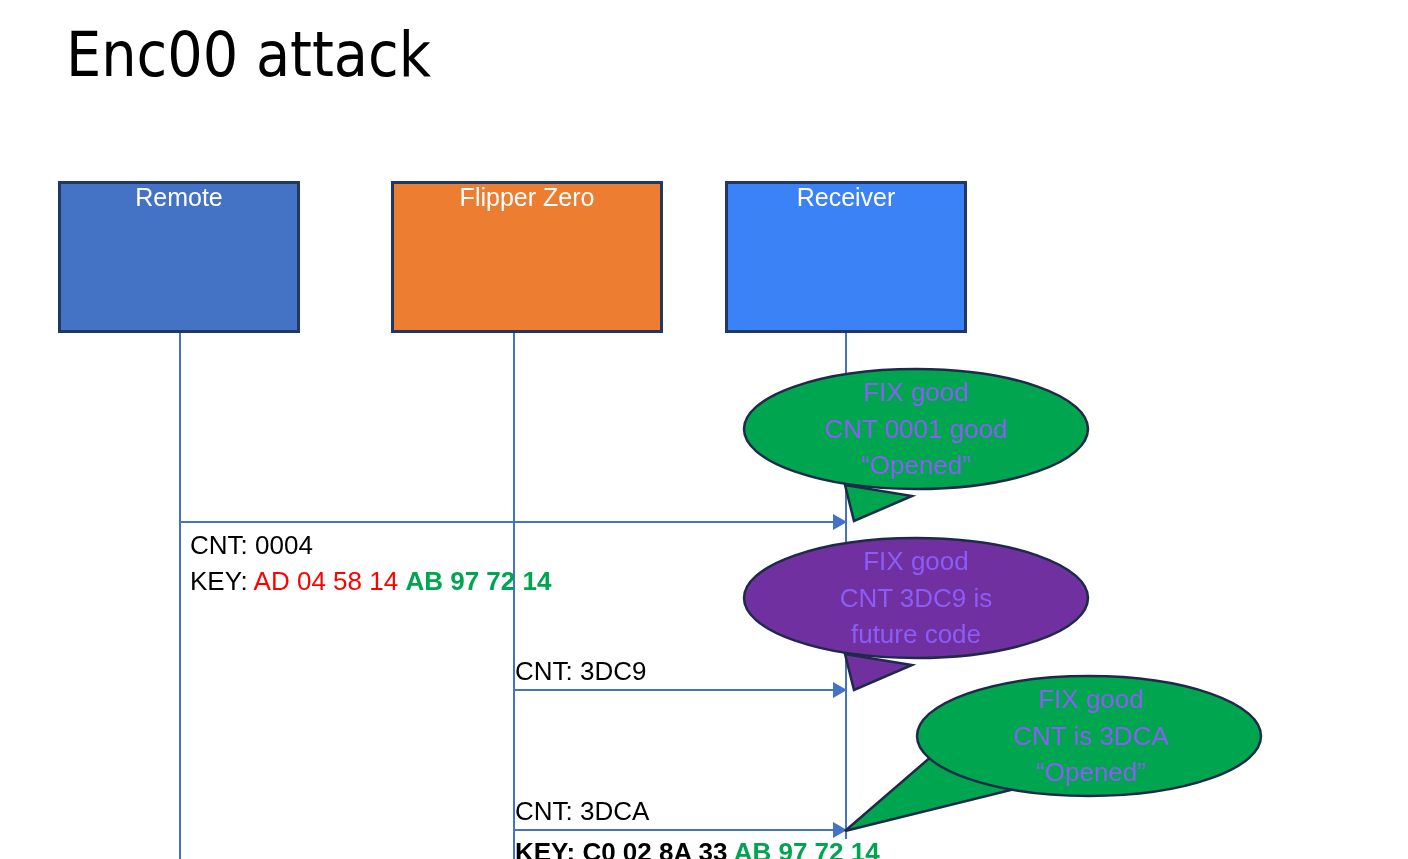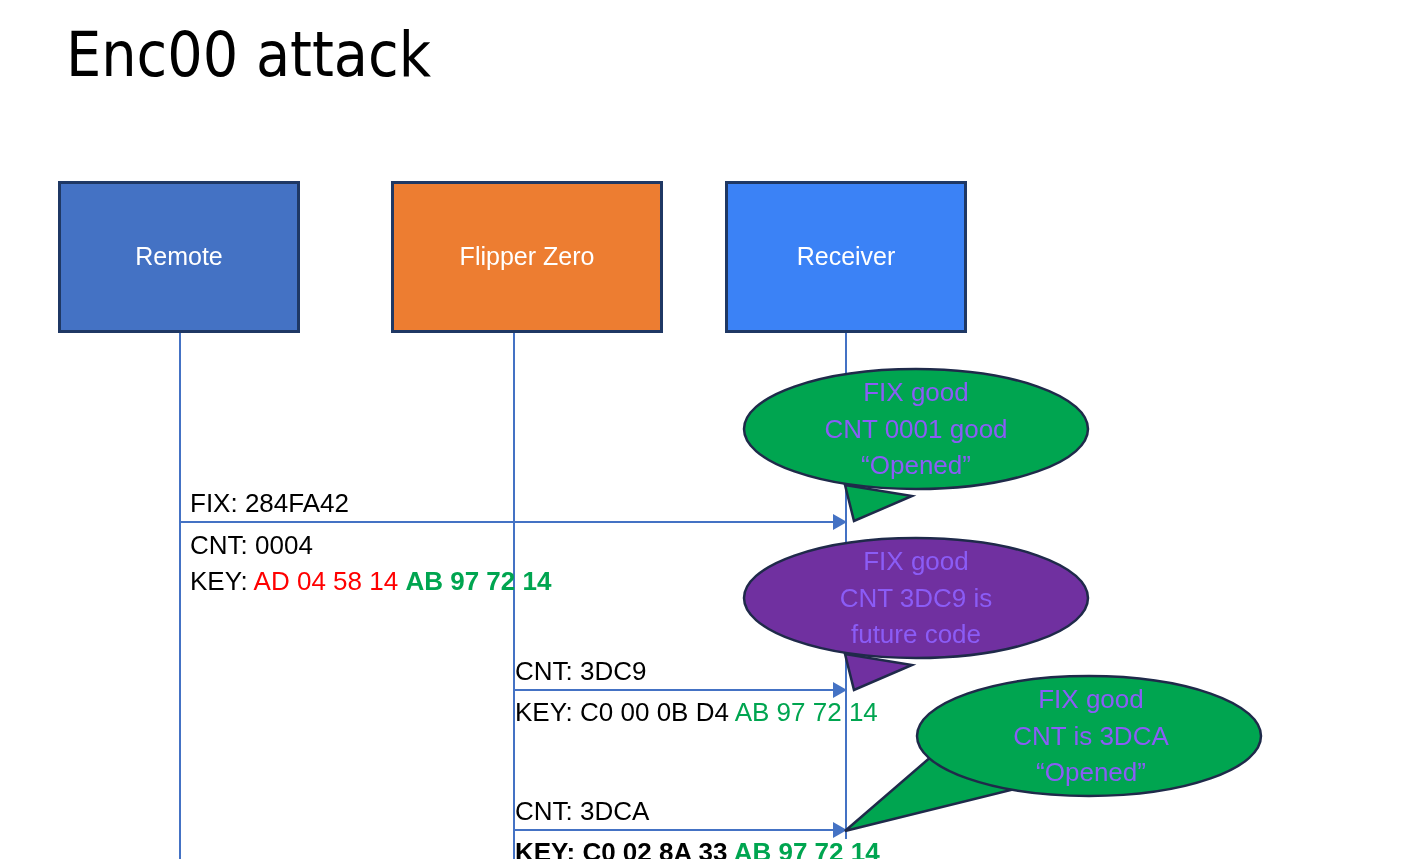--- a/index.html
+++ b/index.html
@@ -32,21 +32,20 @@
     font-family: "DejaVu Sans Condensed", "Liberation Sans", sans-serif;
     white-space: nowrap;
   }
 
   
   .actor-box {
     position: absolute;
     box-sizing: border-box;
     border: 3px solid #1F3864;
     display: flex;
-    align-items: center;
     justify-content: center;
   }
   .actor-label {
     color: #ffffff;
     font-size: 25px;
     font-weight: 400;
     font-family: "Liberation Sans", sans-serif;
     text-align: center;
     line-height: 1.1;
     white-space: nowrap;
@@ -134,42 +133,36 @@
     <span class="actor-label">Receiver</span>
   </div>
 
   <div class="lifeline" style="left:179px; top:317px; height:542px;"></div>
   <div class="lifeline" style="left:513px; top:317px; height:542px;"></div>
   <div class="lifeline" style="left:845px; top:317px; height:506px;"></div>
 
   <div class="msg-line" style="left:180px; top:505px; width:667px;"></div>
   <div class="msg-head" style="left:833px; top:498px;"></div>
 
-  <div class="msg-text" style="left:190px; top:470px;">
-    <span>FIX: 284FA42</span>
-  </div>
 
   <div class="msg-text" style="left:190px; top:512px;">
     <span>CNT: 0004</span>
   </div>
 
   <div class="msg-text" style="left:190px; top:548px;">
     <span>KEY: </span><span class="hex-red">AD 04 58 14</span><span> </span><span class="hex-green-bold">AB 97 72 14</span>
   </div>
 
   <div class="msg-line" style="left:514px; top:673px; width:333px;"></div>
   <div class="msg-head" style="left:833px; top:666px;"></div>
 
   <div class="msg-text" style="left:515px; top:638px;">
     <span>CNT: 3DC9</span>
   </div>
 
-  <div class="msg-text" style="left:515px; top:679px;">
-    <span>KEY: C0 00 0B D4 </span><span class="hex-green">AB 97 72 14</span>
-  </div>
 
   <div class="msg-line" style="left:514px; top:813px; width:333px;"></div>
   <div class="msg-head" style="left:833px; top:806px;"></div>
 
   <div class="msg-text" style="left:515px; top:778px;">
     <span>CNT: 3DCA</span>
   </div>
 
   <div class="msg-text" style="left:515px; top:819px;font-weight:bold;">
     <span>KEY: C0 02 8A 33 </span><span class="hex-green">AB 97 72 14</span>

